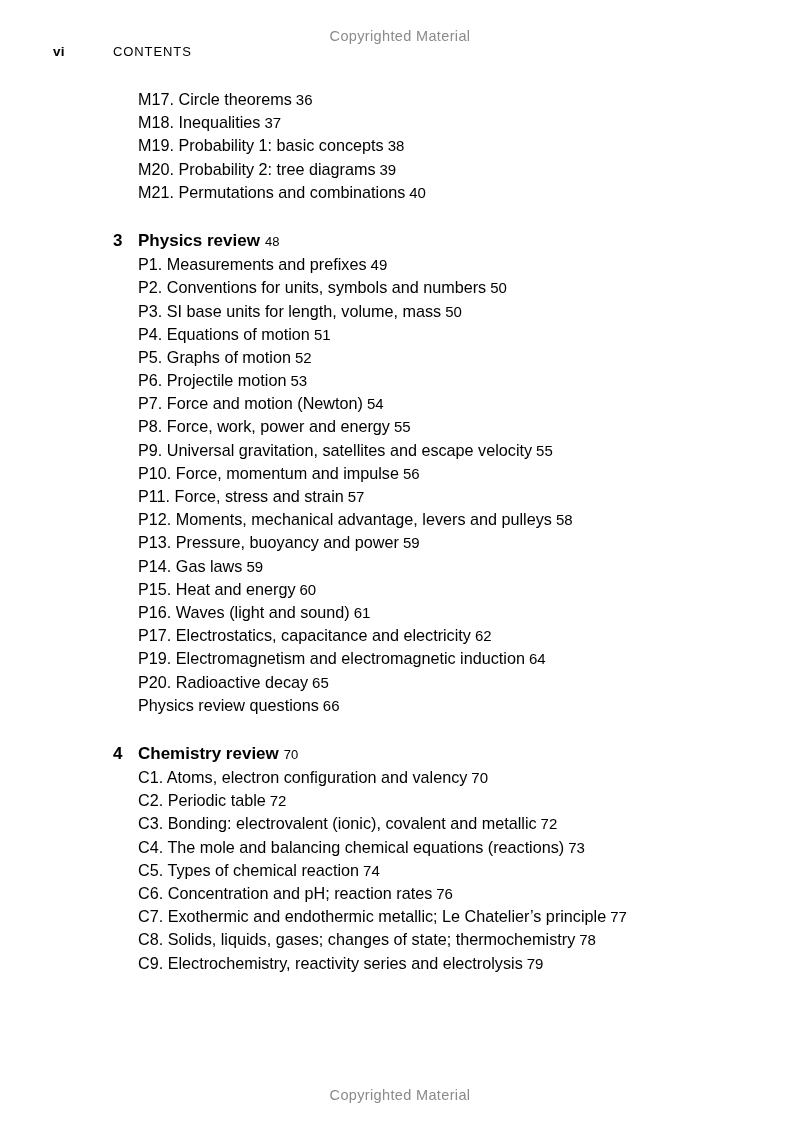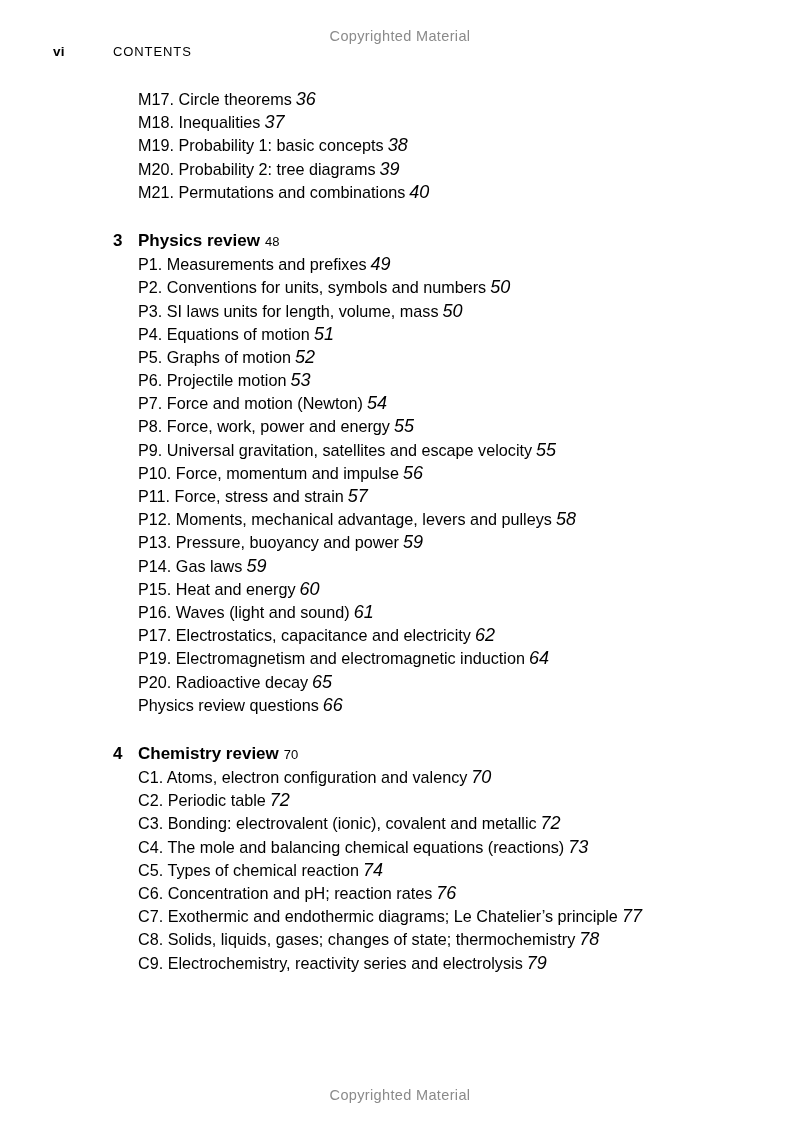--- a/index.html
+++ b/index.html
@@ -80,23 +80,22 @@
   .entry {
     position: relative;
     height: 23.2px;
     line-height: 23.2px;
     margin-left: 25px;
     font-size: 16.2px;
     white-space: nowrap;
   }
   .entry .label { }
   .entry .pageno {
-    font-size: 18px;
+    font-size: 15px;
     margin-left: 4px;
-    font-style: italic;
   }
 
   .chapter {
     position: relative;
     height: 23.2px;
     line-height: 23.2px;
     font-size: 17px;
     font-weight: bold;
     white-space: nowrap;
     margin-top: 25px;
@@ -133,21 +132,21 @@
         <div class="entry"><span class="label">M17. Circle theorems</span><span class="pageno">36</span></div>
         <div class="entry"><span class="label">M18. Inequalities</span><span class="pageno">37</span></div>
         <div class="entry"><span class="label">M19. Probability 1: basic concepts</span><span class="pageno">38</span></div>
         <div class="entry"><span class="label">M20. Probability 2: tree diagrams</span><span class="pageno">39</span></div>
         <div class="entry"><span class="label">M21. Permutations and combinations</span><span class="pageno">40</span></div>
       </div>
       <div class="group">
         <div class="chapter"><span class="num">3</span><span class="title">Physics review</span><span class="pageno">48</span></div>
         <div class="entry"><span class="label">P1. Measurements and prefixes</span><span class="pageno">49</span></div>
         <div class="entry"><span class="label">P2. Conventions for units, symbols and numbers</span><span class="pageno">50</span></div>
-        <div class="entry"><span class="label">P3. SI laws units for length, volume, mass</span><span class="pageno">50</span></div>
+        <div class="entry"><span class="label">P3. SI base units for length, volume, mass</span><span class="pageno">50</span></div>
         <div class="entry"><span class="label">P4. Equations of motion</span><span class="pageno">51</span></div>
         <div class="entry"><span class="label">P5. Graphs of motion</span><span class="pageno">52</span></div>
         <div class="entry"><span class="label">P6. Projectile motion</span><span class="pageno">53</span></div>
         <div class="entry"><span class="label">P7. Force and motion (Newton)</span><span class="pageno">54</span></div>
         <div class="entry"><span class="label">P8. Force, work, power and energy</span><span class="pageno">55</span></div>
         <div class="entry"><span class="label">P9. Universal gravitation, satellites and escape velocity</span><span class="pageno">55</span></div>
         <div class="entry"><span class="label">P10. Force, momentum and impulse</span><span class="pageno">56</span></div>
         <div class="entry"><span class="label">P11. Force, stress and strain</span><span class="pageno">57</span></div>
         <div class="entry"><span class="label">P12. Moments, mechanical advantage, levers and pulleys</span><span class="pageno">58</span></div>
         <div class="entry"><span class="label">P13. Pressure, buoyancy and power</span><span class="pageno">59</span></div>
@@ -160,21 +159,21 @@
         <div class="entry"><span class="label">Physics review questions</span><span class="pageno">66</span></div>
       </div>
       <div class="group">
         <div class="chapter"><span class="num">4</span><span class="title">Chemistry review</span><span class="pageno">70</span></div>
         <div class="entry"><span class="label">C1. Atoms, electron configuration and valency</span><span class="pageno">70</span></div>
         <div class="entry"><span class="label">C2. Periodic table</span><span class="pageno">72</span></div>
         <div class="entry"><span class="label">C3. Bonding: electrovalent (ionic), covalent and metallic</span><span class="pageno">72</span></div>
         <div class="entry"><span class="label">C4. The mole and balancing chemical equations (reactions)</span><span class="pageno">73</span></div>
         <div class="entry"><span class="label">C5. Types of chemical reaction</span><span class="pageno">74</span></div>
         <div class="entry"><span class="label">C6. Concentration and pH; reaction rates</span><span class="pageno">76</span></div>
-        <div class="entry"><span class="label">C7. Exothermic and endothermic diagrams; Le Chatelier’s principle</span><span class="pageno">77</span></div>
+        <div class="entry"><span class="label">C7. Exothermic and endothermic metallic; Le Chatelier’s principle</span><span class="pageno">77</span></div>
         <div class="entry"><span class="label">C8. Solids, liquids, gases; changes of state; thermochemistry</span><span class="pageno">78</span></div>
         <div class="entry"><span class="label">C9. Electrochemistry, reactivity series and electrolysis</span><span class="pageno">79</span></div>
       </div>
     </div>
 
   <div class="watermark-bottom">Copyrighted Material</div>
 
 </div>
 
 </body></html>

